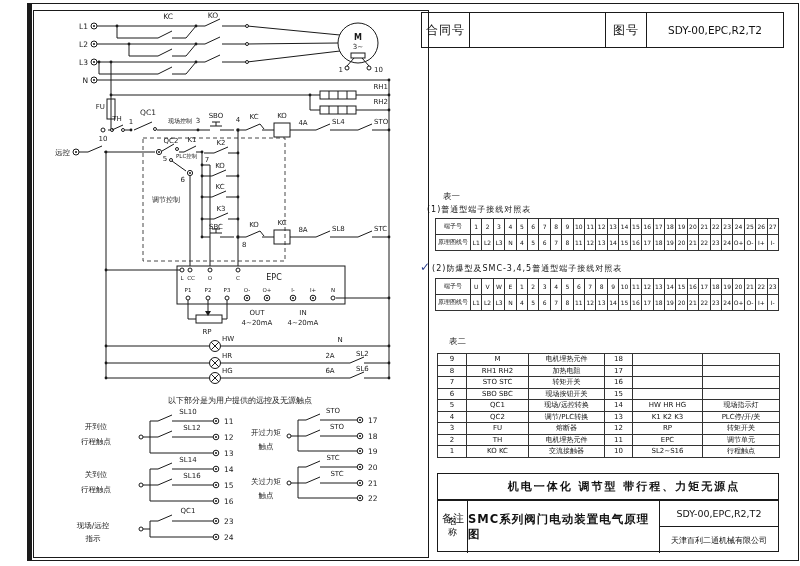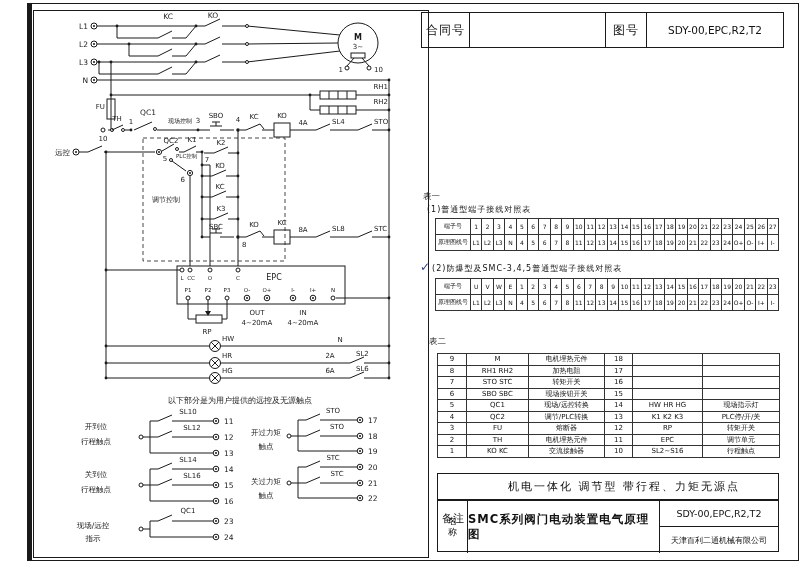--- a/index.html
+++ b/index.html
@@ -27,31 +27,31 @@
   .title-row{position:absolute;left:2px;top:4px;width:361px;height:34px;display:flex;border:1px solid #1a1a1a;}
   .title-row>div{border-right:1px solid #1a1a1a;display:flex;align-items:center;justify-content:center;}
   .title-row>div:last-child{border-right:none;}
   .tc-lbl{width:47px;font-size:12px;letter-spacing:1px;}
   .tc-val{flex:1;}
   .tc-lbl2{width:40px;font-size:12px;letter-spacing:1px;}
   .tc-num{width:136px;font-size:10.5px;}
   .notes{position:absolute;left:14px;top:58px;width:348px;white-space:pre;}
   .notes-h{font-size:9px;margin-left:36px;letter-spacing:3px;}
   .note-line{font-size:7.5px;line-height:14.6px;letter-spacing:0.5px;}
-  .tbl-label{position:absolute;font-size:8.5px;}
+  .tbl-label{position:absolute;font-size:8.5px;margin-left:20px;}
   .tbl-cap{position:absolute;font-size:8px;letter-spacing:1px;}
   .check{color:#2b3f8e;font-size:12px;font-weight:bold;margin-right:1px;}
   table.term{position:absolute;left:16px;width:344px;border-collapse:collapse;table-layout:fixed;}
   table.term td{border:1px solid #333;height:15px;padding:0;text-align:center;font-size:6px;overflow:hidden;}
   table.term td.lb{width:34px;font-size:6px;}
   table.comp{position:absolute;left:18px;top:345px;width:342px;border-collapse:collapse;table-layout:fixed;}
   table.comp td{border:1px solid #333;height:10.5px;padding:0;text-align:center;font-size:7px;overflow:hidden;}
   .remark-row{position:absolute;left:18px;top:465px;width:342px;height:27px;display:flex;border:1px solid #1a1a1a;box-sizing:border-box;}
   .remark-lbl{width:30px;border-right:2px solid #f9a8d4;display:flex;align-items:center;justify-content:center;font-size:11px;margin-top:44px;}
-  .remark-val{flex:1;display:flex;align-items:center;justify-content:center;font-size:11px;letter-spacing:2px;font-weight:400;}
+  .remark-val{flex:1;display:flex;align-items:center;justify-content:center;font-size:11px;letter-spacing:2px;font-weight:700;}
   .name-block{position:absolute;left:18px;top:492px;width:342px;height:52px;display:grid;
     grid-template-columns:30px 1fr 118px;grid-template-rows:26px 26px;border:1px solid #1a1a1a;box-sizing:border-box;}
   .nb-lbl{grid-row:1/3;border-right:1px solid #1a1a1a;display:flex;flex-direction:column;align-items:center;justify-content:center;font-size:9px;line-height:11px;}
   .nb-name{grid-row:1/3;border-right:1px solid #1a1a1a;display:flex;align-items:center;justify-content:center;font-size:11.5px;font-weight:600;letter-spacing:1px;}
   .nb-no{border-bottom:1px solid #1a1a1a;display:flex;align-items:center;justify-content:center;font-size:9.5px;}
   .nb-co{display:flex;align-items:center;justify-content:center;font-size:8px;}
 </style>
 </head>
 <body>
 

